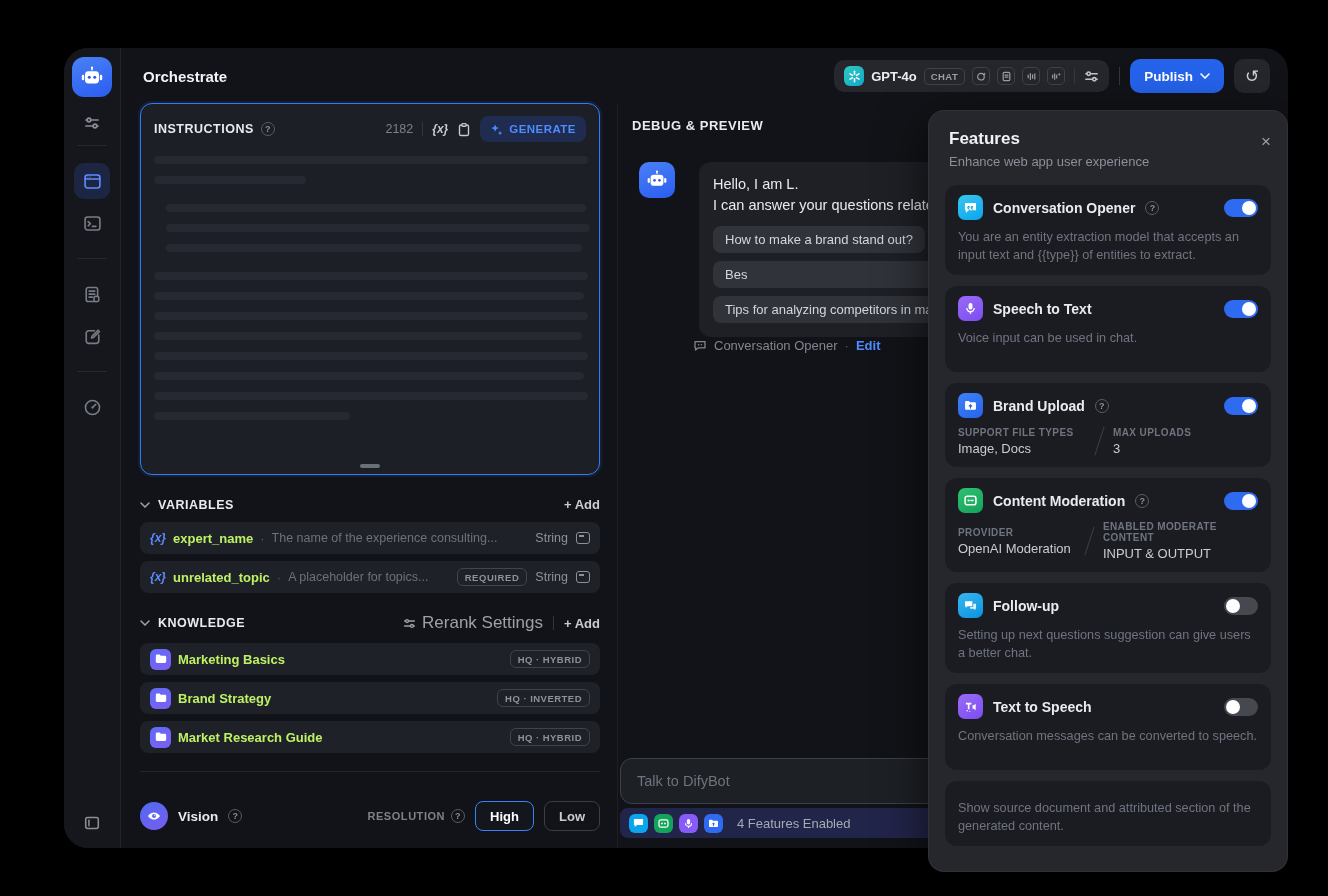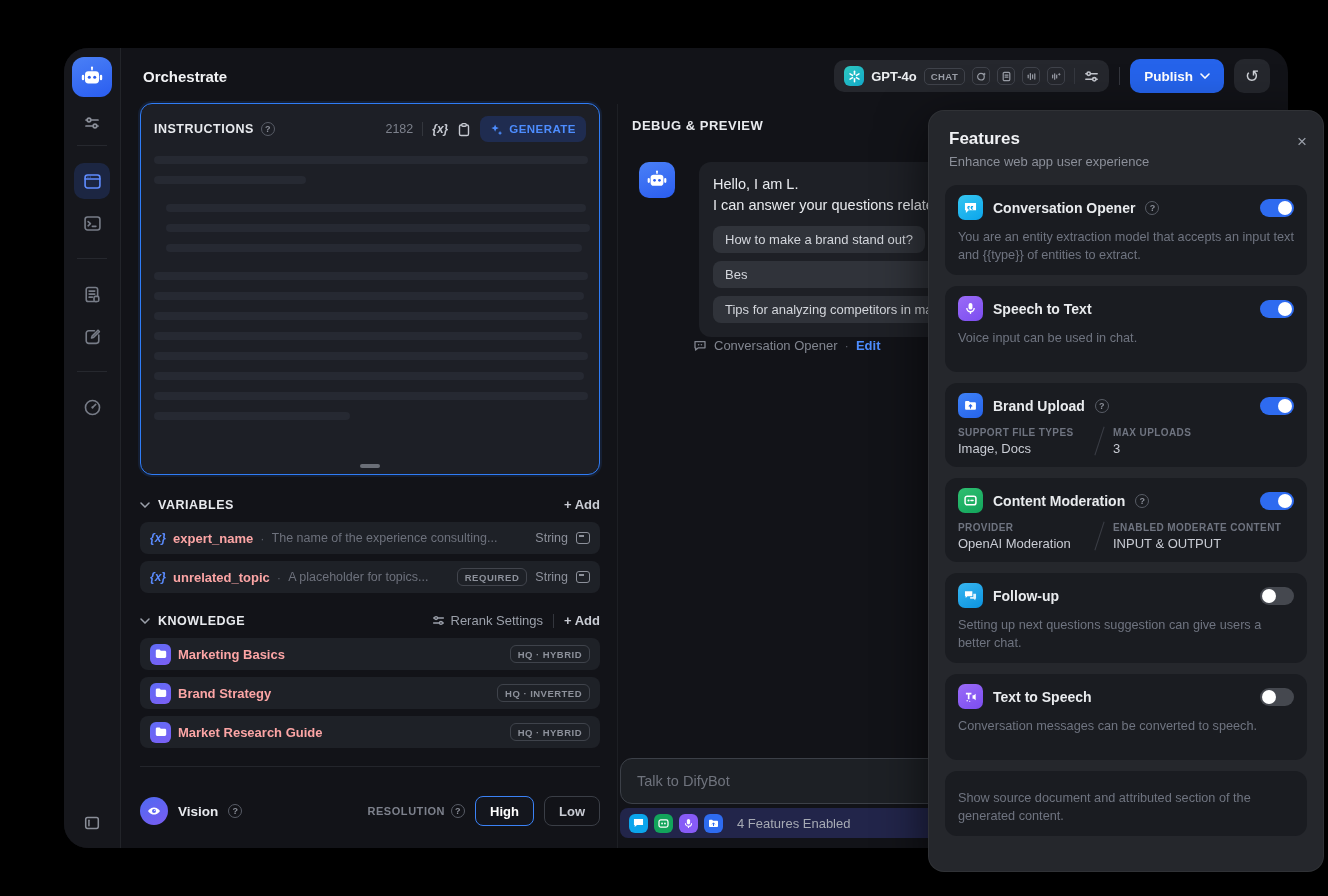--- a/index.html
+++ b/index.html
@@ -59,25 +59,25 @@
   .skel .ln { height:8px; border-radius:4px; background:#262932; margin-bottom:12px; }
   .skel .gap { margin-bottom:20px; }
   .drag-pill { position:absolute; bottom:6px; left:50%; transform:translateX(-50%);
     width:20px; height:4px; border-radius:2px; background:#6b6f78; }
   .sec-head { display:flex; align-items:center; gap:8px; margin:20px 0 10px; }
   .sec-head.first { margin-top:22px; }
   .chev { color:#9ba0aa; }
   .sec-title { font-size:12.5px; font-weight:700; letter-spacing:.04em; color:#e8eaee; }
   .sec-right { margin-left:auto; display:flex; align-items:center; gap:10px; }
   .link-btn { font-size:13px; font-weight:600; color:#c9ccd4; display:flex; align-items:center; gap:6px; }
-  .muted-btn { font-size:13px; color:#9ba0aa; display:flex; align-items:center; gap:6px; }
+  .muted-btn { font-size:17px; color:#9ba0aa; display:flex; align-items:center; gap:6px; }
   .row { height:32px; background:#1e2127; border-radius:8px; display:flex; align-items:center;
     gap:7px; padding:0 10px; margin-bottom:7px; }
   .row .vx { color:#5b8cff; font-weight:700; font-size:12px; font-style:italic; }
-  .row .rname { font-size:13px; font-weight:700; color:#fca5a5; }
+  .row .rname { font-size:13px; font-weight:700; color:#bef264; }
   .dot { color:#5a5e68; font-size:13px; }
   .rdesc { font-size:12.5px; color:#6d717c; white-space:nowrap; overflow:hidden; }
   .row-right { margin-left:auto; display:flex; align-items:center; gap:8px; flex:none; }
   .req-badge { font-size:9.5px; font-weight:700; letter-spacing:.06em; color:#8d919b;
     border:1px solid #42454d; border-radius:6px; padding:2.5px 7px; }
   .rtype { font-size:12.5px; color:#8d919b; }
   .type-ic { width:14px; height:12px; border:1.3px solid #8d919b; border-radius:3px; position:relative; }
   .type-ic::after { content:""; position:absolute; left:2px; top:2px; width:5px; height:1.6px; background:#8d919b; }
   .kfold { width:21px; height:21px; border-radius:6px; background:linear-gradient(150deg,#5f6cf6,#7c5ff4);
     display:flex; align-items:center; justify-content:center; flex:none; }
@@ -114,21 +114,21 @@
   .edit-link { font-size:13px; font-weight:600; color:#4d8dff; }
   .chatbox { position:absolute; left:2px; right:16px; bottom:10px; }
   .chat-input { width:100%; height:46px; background:#1d2025; border:1px solid #3c4048; border-radius:12px;
     color:#e8eaee; font-size:14.5px; padding:0 16px; outline:none; font-family:inherit; }
   .chat-input::placeholder { color:#6f737d; }
   .feat-bar { margin-top:4px; height:30px; background:#22254a; border-radius:8px;
     display:flex; align-items:center; gap:6px; padding:0 9px; }
   .fb-ic { width:19px; height:19px; border-radius:6px; display:flex; align-items:center; justify-content:center; }
   .fb-text { margin-left:8px; font-size:13px; color:#a6aab4; }
   
-  .fpanel { position:absolute; left:928px; top:110px; width:396px; height:762px; background:#25272c;
+  .fpanel { position:absolute; left:928px; top:110px; width:360px; height:762px; background:#25272c;
     border:1px solid rgba(255,255,255,.05); border-radius:16px; z-index:5; overflow:hidden;
     box-shadow:0 14px 50px rgba(0,0,0,.65); }
   .fp-head { padding:18px 20px 8px; position:relative; }
   .fp-title { font-size:17px; font-weight:700; color:#f0f1f4; }
   .fp-sub { font-size:13px; color:#8b8f99; margin-top:5px; }
   .fp-close { position:absolute; right:16px; top:22px; color:#9ba0aa; font-size:17px; line-height:1; }
   .cards { padding:8px 16px 16px; display:flex; flex-direction:column; gap:11px; }
   .fcard { background:#1a1c21; border-radius:12px; padding:10px 13px 11px; }
   .fc-head { display:flex; align-items:center; gap:10px; }
   .fc-ic { width:25px; height:25px; border-radius:7px; display:flex; align-items:center; justify-content:center; flex:none; }

